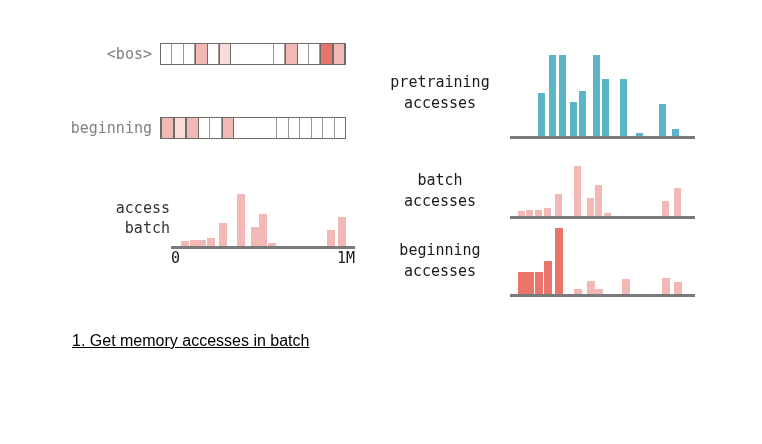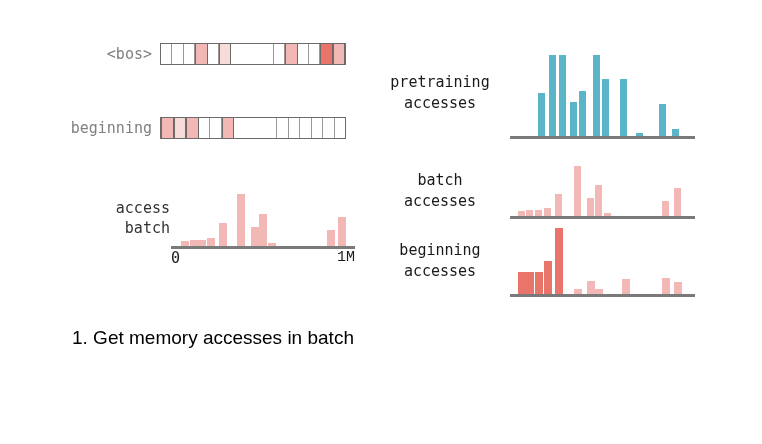--- a/index.html
+++ b/index.html
@@ -112,21 +112,20 @@
     font-size: 15px;
     color: #1a1a1a;
   }
   #tick-1m {
     position: absolute;
     left: 236px; top: 57px;
     font-size: 15px;
     color: #1a1a1a;
     text-align: right;
     width: 34px;
-    font-family: Liberation Mono, monospace;
   }
   #xaxis-title {
     position: absolute;
     left: 95px; top: 79px;
     width: 170px;
     text-align: center;
     font-size: 15px;
     color: #333333;
   }
 
@@ -160,24 +159,25 @@
     position: absolute;
     left: 130px;
     width: 185px;
     height: 2.5px;
     background: #7a7a7a;
   }
 
   
   .caption {
     position: absolute;
-    font-size: 19px;
+    font-size: 16px;
     color: #000000;
-    line-height: 26px;
+    line-height: 31px;
     font-family: "Liberation Sans", sans-serif;
+    text-decoration: underline;
   }
   #caption-1 {
     left: 72px; top: 325px;
     width: 300px;
   }
 </style>
 </head>
 <body>
 
 <div id="panel-left">

